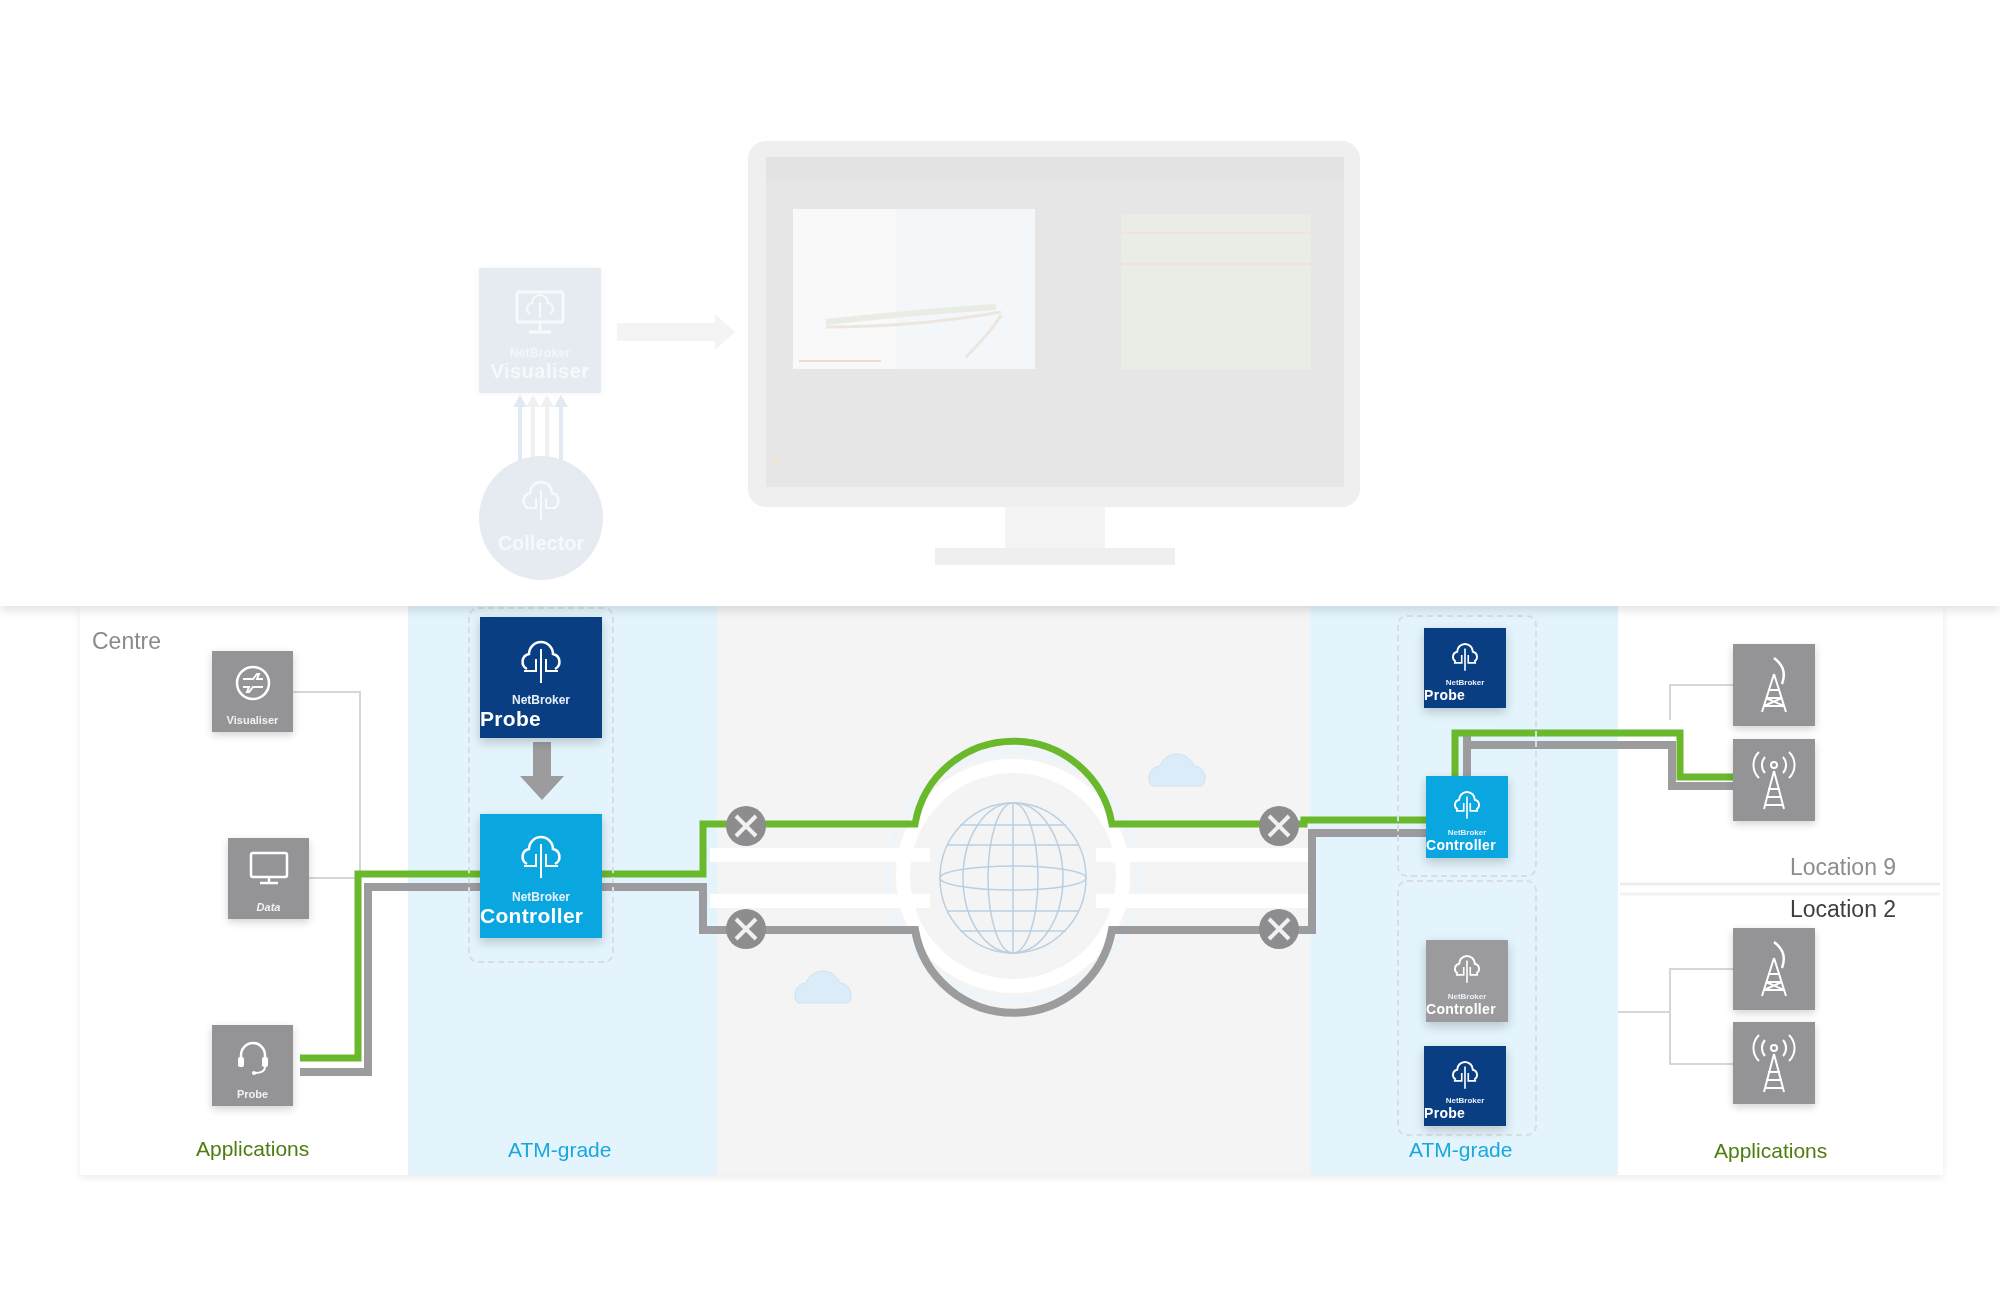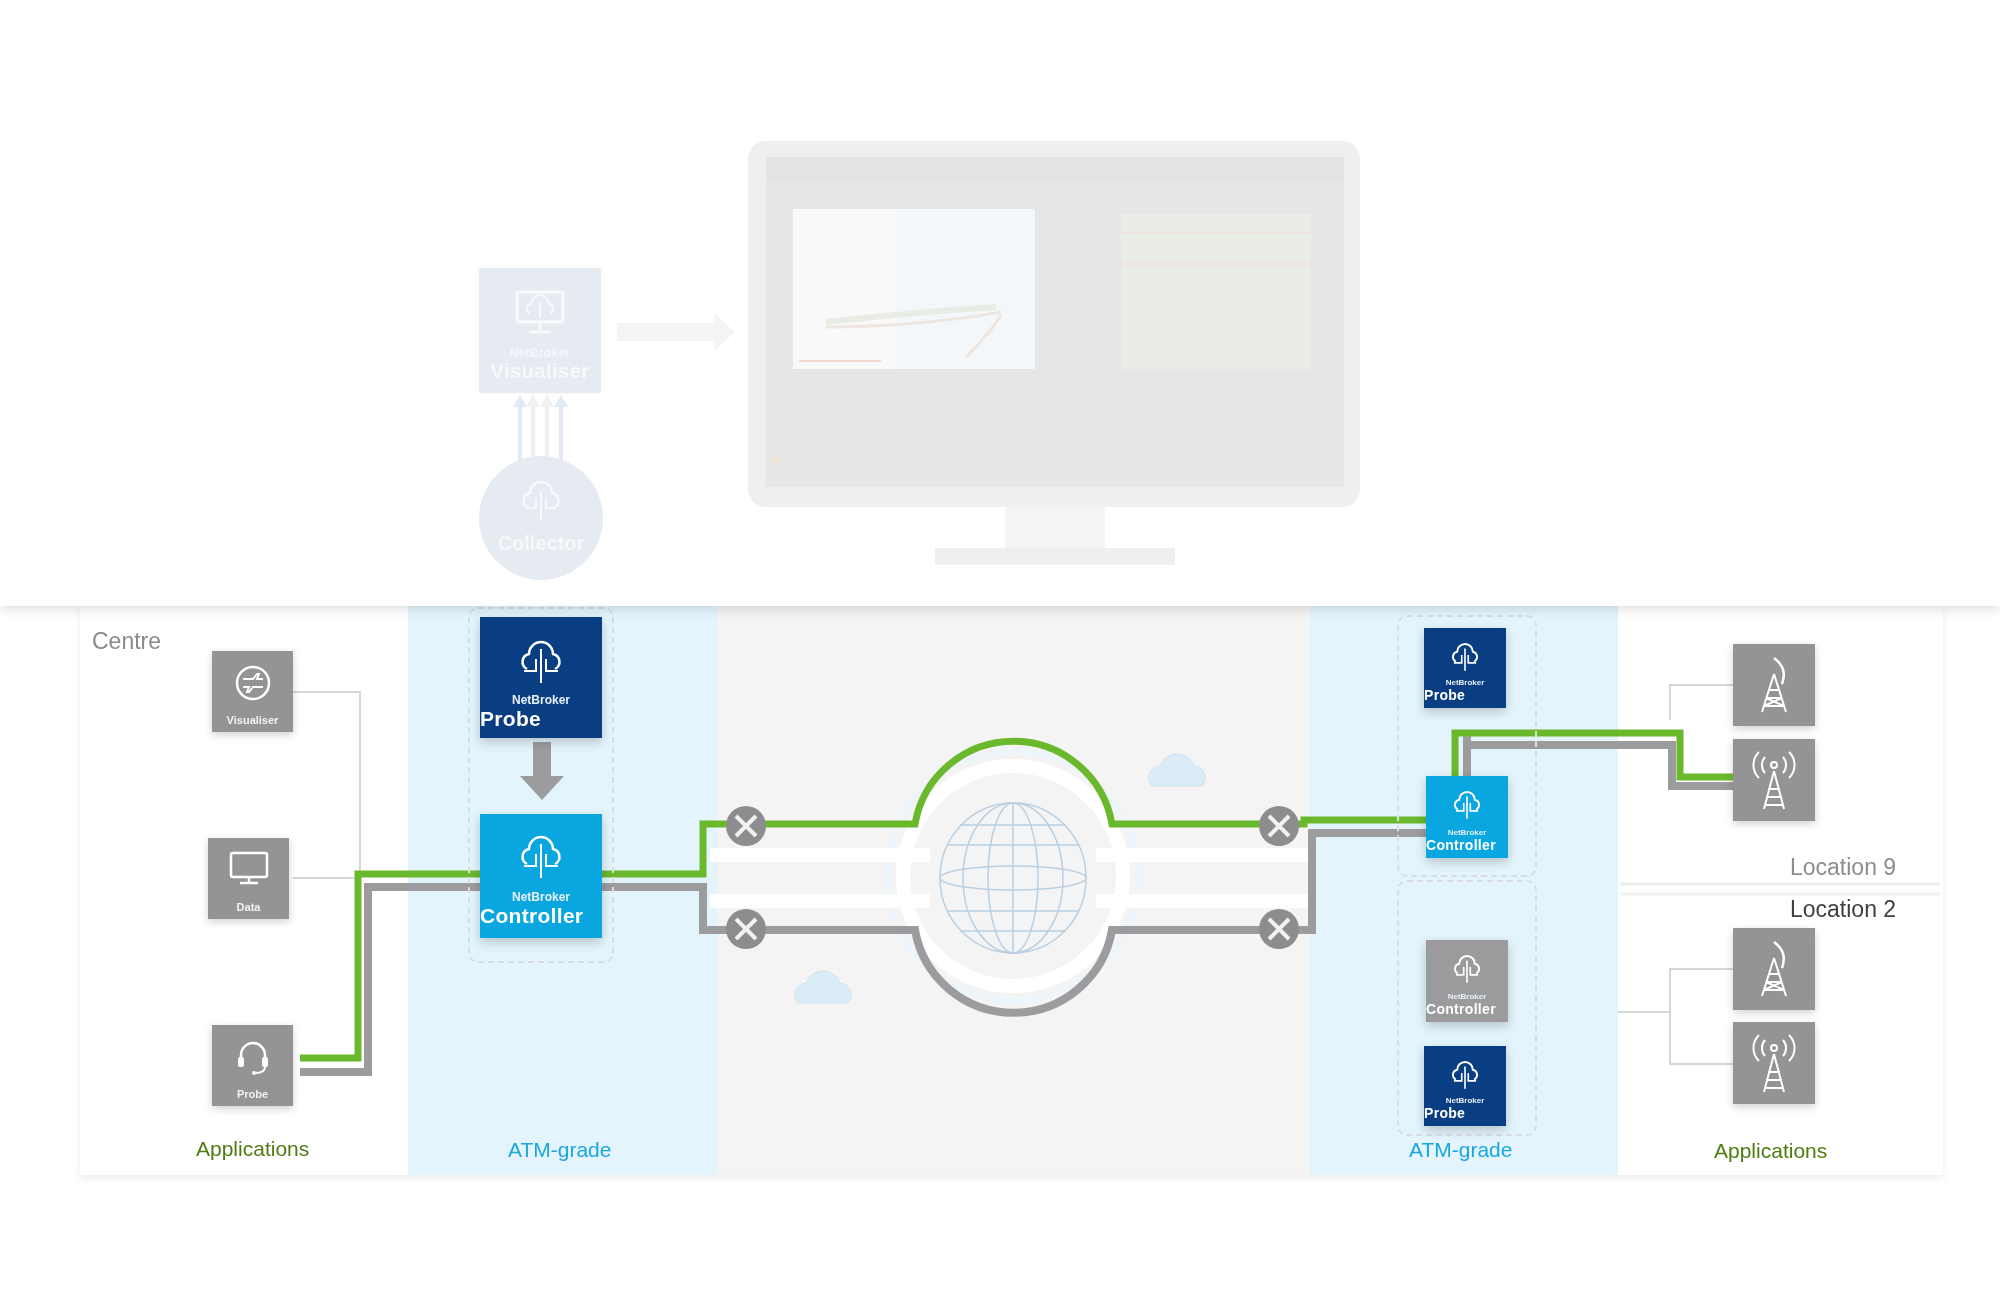--- a/index.html
+++ b/index.html
@@ -184,21 +184,21 @@
 
 <div class="abs layer label-gray" style="left:92px;top:628px;">Centre</div>
 
 <div class="abs layer app-box" style="left:212px;top:651px;">
   <svg width="40" height="40" viewBox="0 0 40 40">
     <circle cx="20" cy="20" r="16" fill="none" stroke="#fff" stroke-width="2.5"></circle>
     <path d="M10 16 h10 l4 -5 h2 l-2 5 h6 M30 24 h-10 l-4 5 h-2 l2 -5 h-6" fill="none" stroke="#fff" stroke-width="2"></path>
   </svg>
   <div class="cap">Visualiser</div>
 </div>
-<div class="abs layer app-box" style="left:208px;top:838px;">
+<div class="abs layer app-box" style="left:228px;top:838px;font-style:italic;">
   <svg width="42" height="36" viewBox="0 0 42 36">
     <rect x="3" y="3" width="36" height="24" rx="2" fill="none" stroke="#fff" stroke-width="2.5"></rect>
     <line x1="21" y1="27" x2="21" y2="32" stroke="#fff" stroke-width="2.5"></line>
     <line x1="12" y1="33" x2="30" y2="33" stroke="#fff" stroke-width="2.5"></line>
   </svg>
   <div class="cap">Data</div>
 </div>
 <div class="abs layer app-box" style="left:212px;top:1025px;">
   <svg width="40" height="40" viewBox="0 0 40 40">
     <path d="M8 22 v-4 a12 12 0 0 1 24 0 v4" fill="none" stroke="#fff" stroke-width="2.5"></path>

